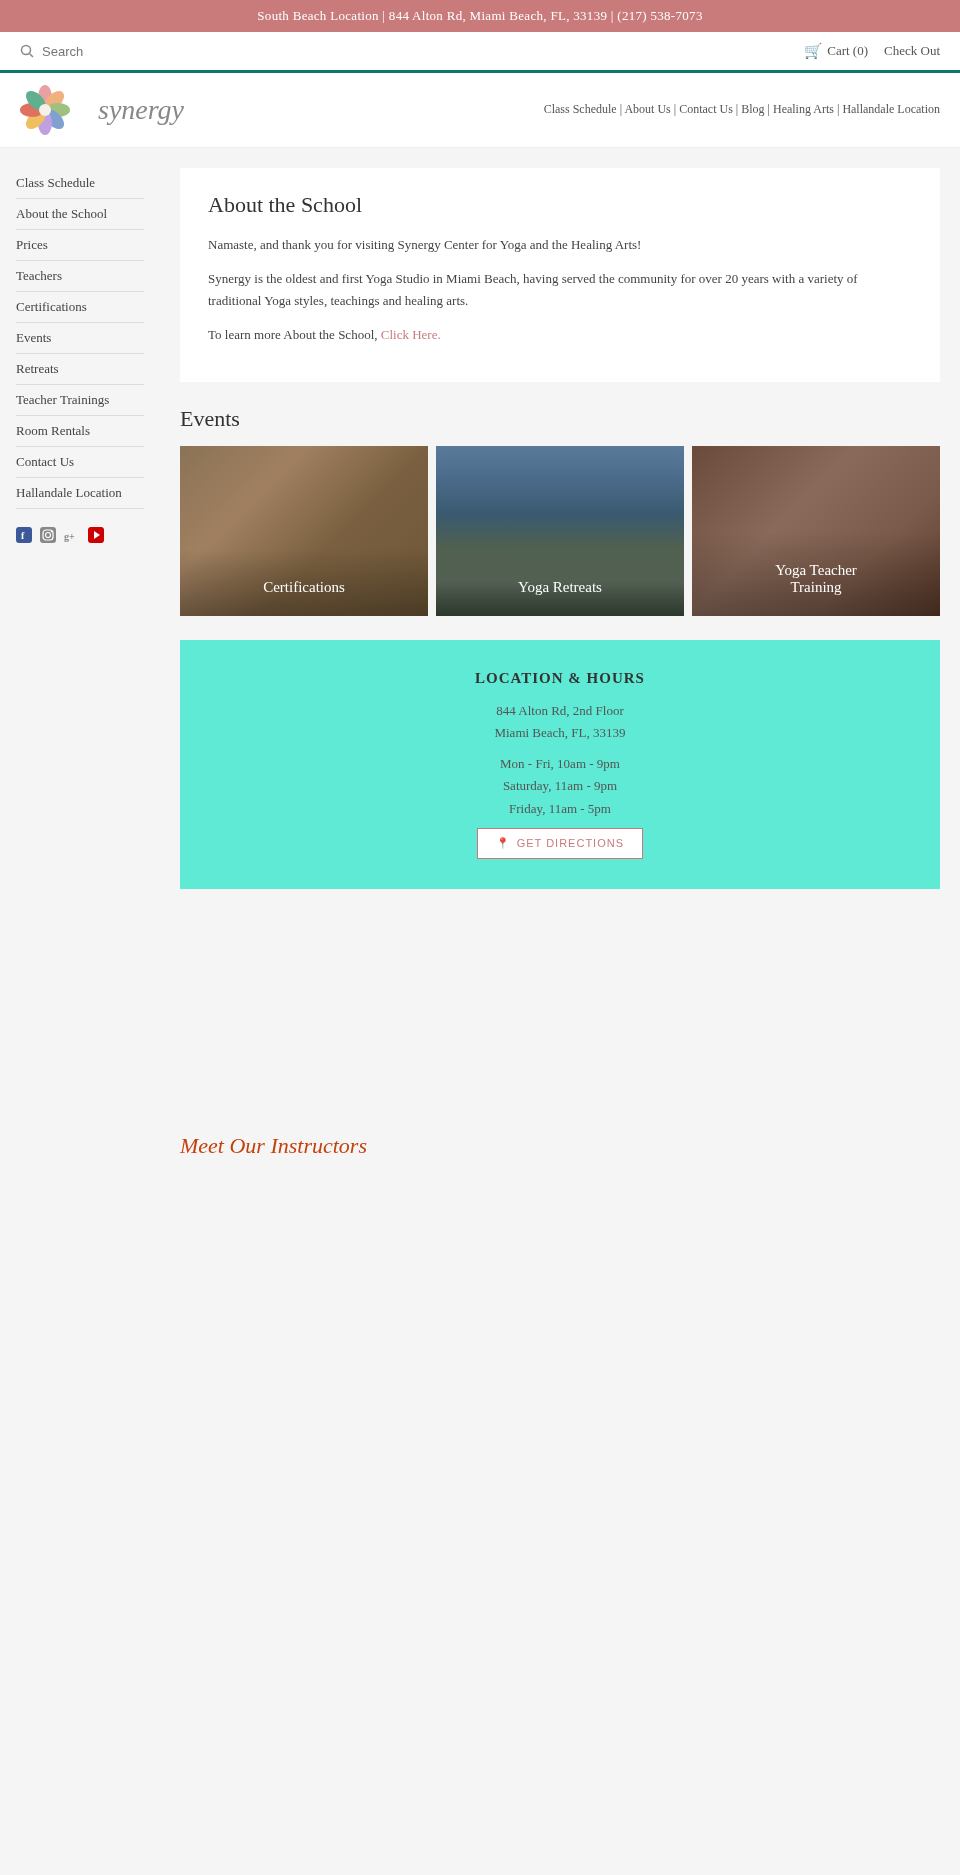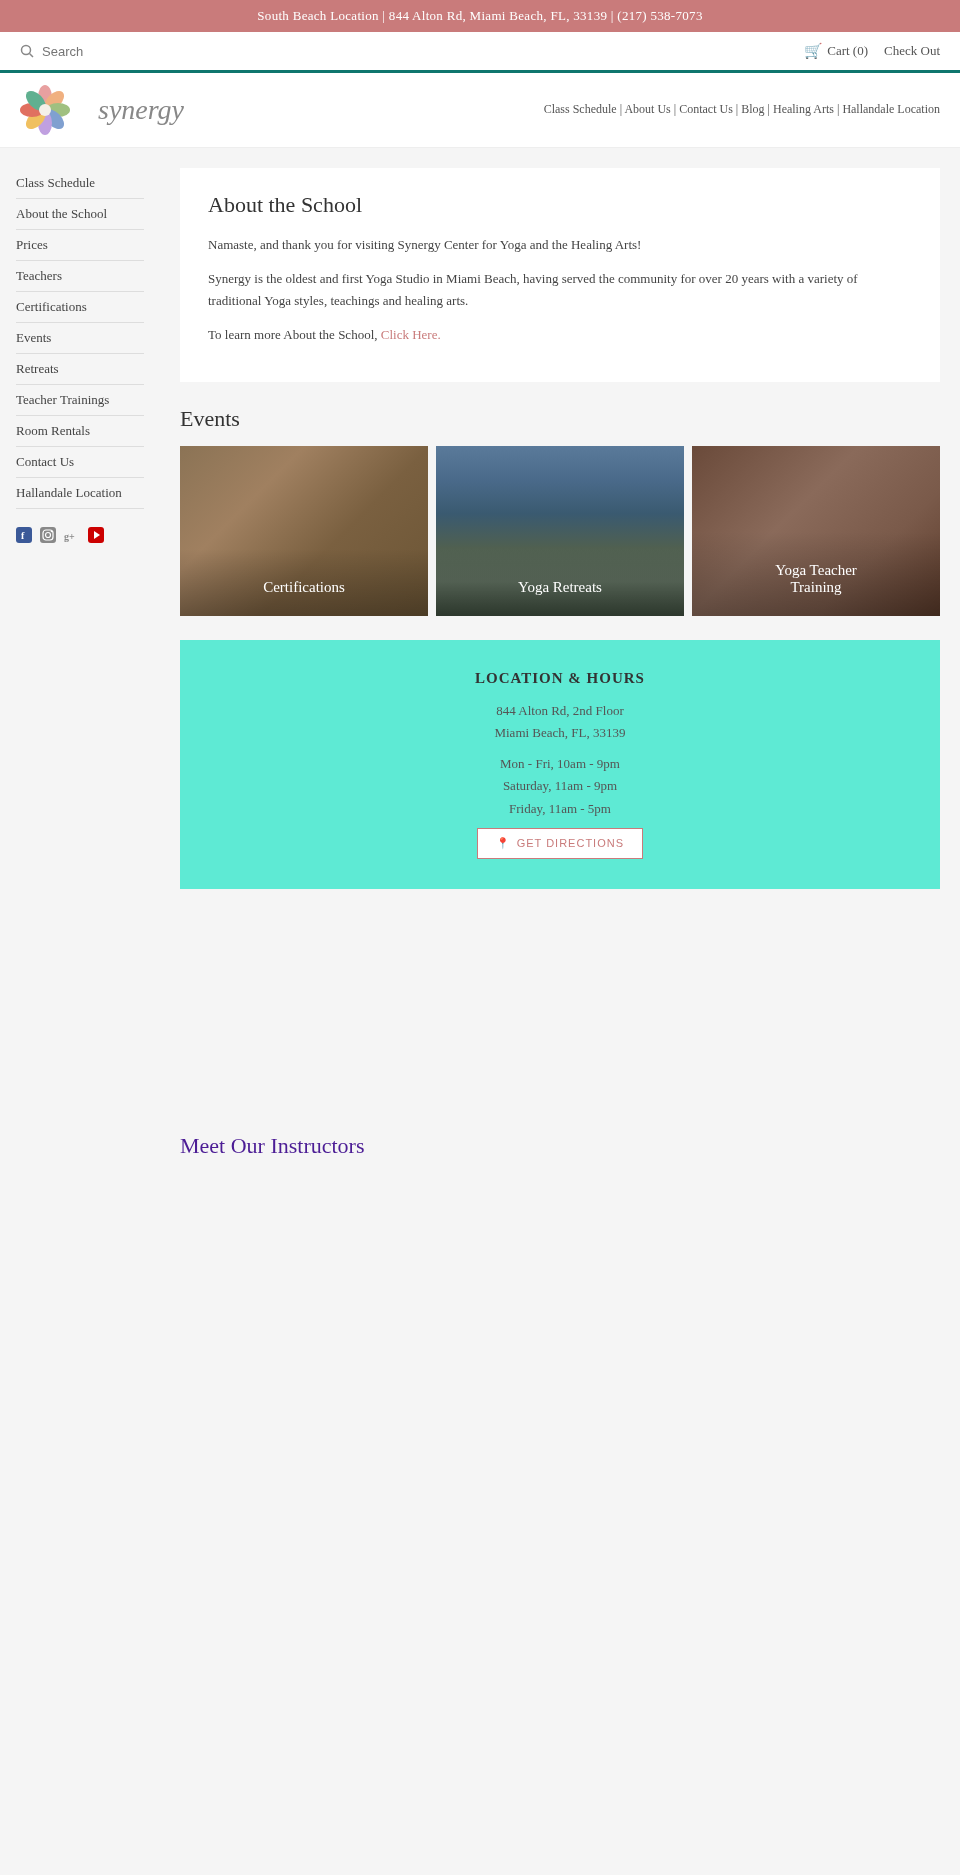--- a/index.html
+++ b/index.html
@@ -231,23 +231,24 @@
       background: #f5f5f5;
     }
 
     
     .instructors-section {
       background: #f5f5f5;
       padding: 20px 0 40px 0;
     }
     .instructors-title {
       font-size: 22px;
-      color: #4c1d95;
+      color: #c2410c;
       font-weight: normal;
       margin-bottom: 16px;
+      font-style: italic;
     }
 
     
     .cert-people {
       position: absolute;
       inset: 0;
       background:
         radial-gradient(ellipse 60px 40px at 30% 60%, rgba(200,180,160,0.6) 0%, transparent 100%),
         radial-gradient(ellipse 80px 50px at 60% 65%, rgba(180,160,140,0.5) 0%, transparent 100%),
         linear-gradient(135deg, #8a7050 0%, #9a8060 40%, #7a6040 100%);

